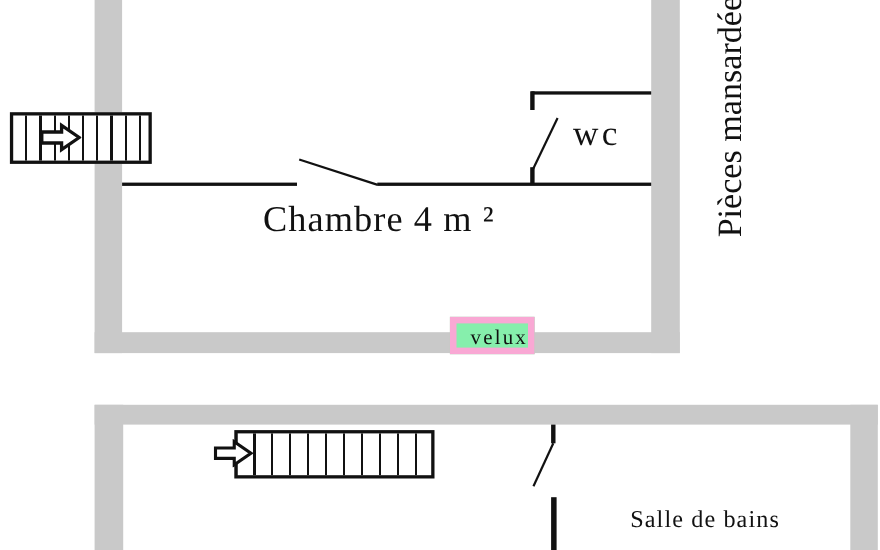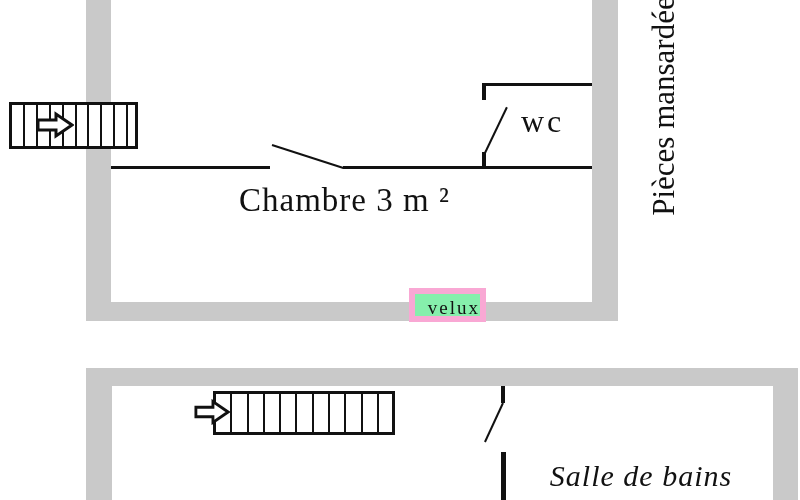--- a/index.html
+++ b/index.html
@@ -15,21 +15,21 @@
   .label{position:absolute;white-space:nowrap;}
   .l-coin{left:370px;top:10px;font-size:33px;letter-spacing:2px;}
   .l-wc1{left:521px;top:103px;font-size:32px;letter-spacing:3px;}
   .l-chambre{left:239px;top:182px;font-size:33px;letter-spacing:1px;}
   .l-pieces{left:464px;top:80px;width:400px;height:40px;line-height:40px;text-align:center;
             font-size:31px;transform:rotate(-90deg);}
   .velux{position:absolute;left:409px;top:288px;width:77px;height:34px;background:#86efac;
          border:6px solid #f9a8d4;box-sizing:border-box;text-align:right;
          font-size:19px;letter-spacing:2px;line-height:28px;}
   .l-wc2{left:541px;top:428px;width:200px;text-align:center;font-size:30px;letter-spacing:4px;}
-  .l-sdb{left:541px;top:459px;width:200px;text-align:center;font-size:30px;letter-spacing:1px;font-style:italic;}
+  .l-sdb{left:541px;top:459px;width:200px;text-align:center;font-size:22px;letter-spacing:1px;}
 </style>
 </head>
 <body>
 
 <div id="plan">
 
   <div class="wall" style="left:86px;top:0;width:25px;height:321px;"></div>
   <div class="wall" style="left:592px;top:0;width:26px;height:321px;"></div>
   <div class="wall" style="left:86px;top:302px;width:532px;height:19px;"></div>
 
@@ -45,21 +45,21 @@
   <div class="stairs up" style="left:9px;top:102px;width:129px;height:47px;"></div>
   <svg class="arrow" style="left:36px;top:111px;" width="38" height="28" viewBox="0 0 38 26">
     <polygon points="2,8 20,8 20,2 36,13 20,24 20,18 2,18" fill="#ffffff" stroke="#111111" stroke-width="3"></polygon>
   </svg>
 
   <div class="velux">
     <span>velux</span>
   </div>
 
   <div class="label l-wc1">wc</div>
-  <div class="label l-chambre">Chambre 3 m ²</div>
+  <div class="label l-chambre">Chambre 4 m ²</div>
   <div class="label l-pieces">Pièces mansardées</div>
 
   <div class="wall" style="left:86px;top:368px;width:26px;height:132px;"></div>
   <div class="wall" style="left:86px;top:368px;width:712px;height:18px;"></div>
   <div class="wall" style="left:773px;top:368px;width:25px;height:132px;"></div>
 
   <div class="blk" style="left:501px;top:386px;width:4px;height:17px;"></div>
   <div class="diag" style="left:503px;top:402px;width:43px;transform:rotate(114.8deg);"></div>
   <div class="blk" style="left:501px;top:452px;width:5px;height:48px;"></div>
 

